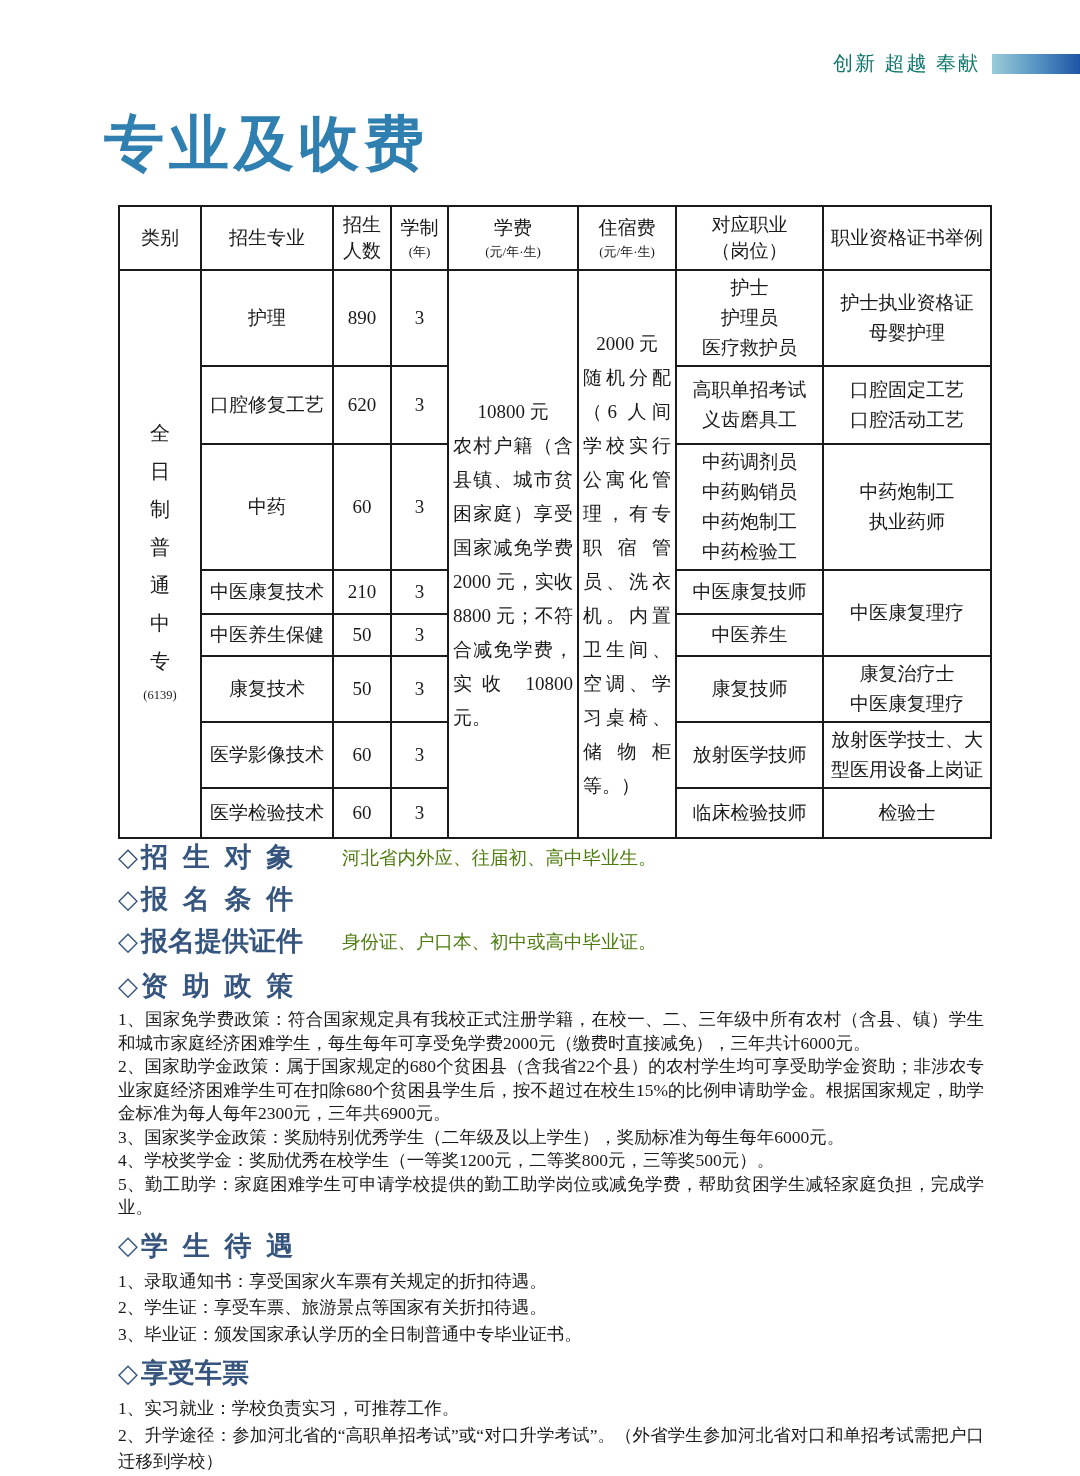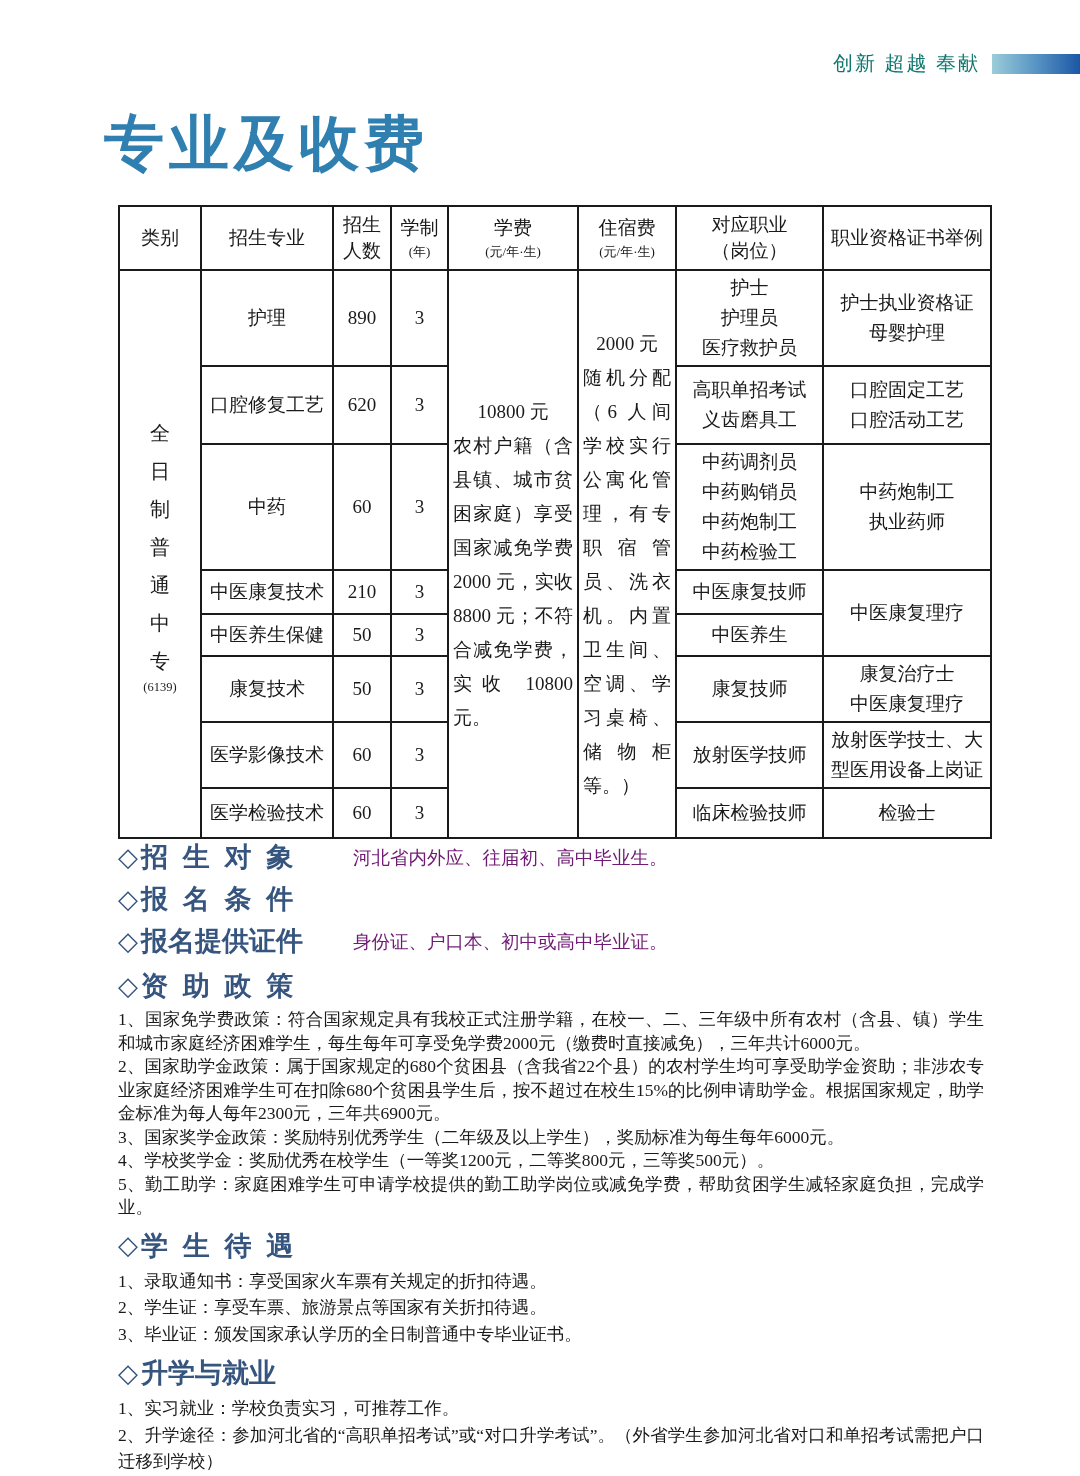--- a/index.html
+++ b/index.html
@@ -18,29 +18,29 @@
   .majors-table th,.majors-table td{border:2px solid #1a1a1a;padding:2px 4px;vertical-align:middle;font-weight:normal;overflow:hidden;}
   .majors-table thead tr{height:64px;padding-left:12px;}
   .th-sub{display:block;font-size:13px;margin-top:2px;}
   .pre{white-space:pre-line;}
   .jobs,.cert{line-height:30px;}
   tr.r1{height:92px;} tr.r2{height:78px;} tr.r3{height:122px;} tr.r4{height:44px;}
   tr.r5{height:42px;} tr.r6{height:60px;text-align:center;} tr.r7{height:60px;} tr.r8{height:50px;}
   .fee-cell{text-align:left;padding:6px 8px;line-height:34px;}
   .fee-cell .amount{text-align:center;margin-top:22px;}
   .fee-cell .note{text-align:justify;}
-  .v-label{width:1.25em;margin:0 auto;line-height:38px;word-break:break-all;font-size:20px;}
+  .v-label{width:1.25em;margin:8px auto;line-height:38px;word-break:break-all;font-size:20px;}
   .v-code{font-size:12.5px;}
   
   .sections{position:absolute;left:118px;top:836px;width:866px;}
   .sec-row{display:flex;align-items:center;height:42px;}
   .sec-head{display:flex;align-items:center;color:#35547e;font-size:27px;font-weight:700;flex:0 0 auto;min-width:224px;word-spacing:8px;}
   .head-row{height:40px;display:flex;align-items:center;margin-top:4px;}
   .diamond{margin-right:3px;font-weight:400;font-size:26px;}
-  .sec-inline{font-size:18.5px;color:#701a75;margin-left:11px;}
+  .sec-inline{font-size:18.5px;color:#4d7c0f;}
   .items{margin:2px 0 6px 0;}
   .items p{margin:0;font-size:17.5px;line-height:23.5px;text-align:justify;color:#1a1a1a;}
   .items.wide p{line-height:26.5px;}
 </style>
 </head>
 <body>
 
 <div class="page">
 
   <div class="slogan-row">
@@ -198,21 +198,21 @@
       <span>学 生 待 遇</span>
     </div>
     <div class="items wide">
       <p>1、录取通知书：享受国家火车票有关规定的折扣待遇。</p>
       <p>2、学生证：享受车票、旅游景点等国家有关折扣待遇。</p>
       <p>3、毕业证：颁发国家承认学历的全日制普通中专毕业证书。</p>
     </div>
 
     <div class="head-row sec-head">
       <span class="diamond">◇</span>
-      <span>升学与就业</span>
+      <span>享受车票</span>
     </div>
     <div class="items wide">
       <p>1、实习就业：学校负责实习，可推荐工作。</p>
       <p>2、升学途径：参加河北省的“高职单招考试”或“对口升学考试”。（外省学生参加河北省对口和单招考试需把户口迁移到学校）</p>
     </div>
 
   </div>
 </div>
 
 </body></html>

